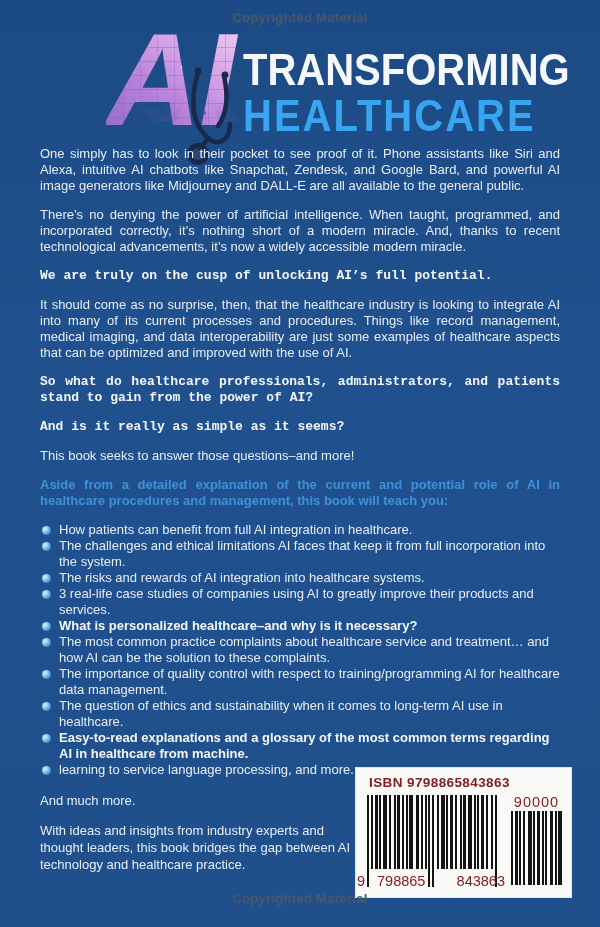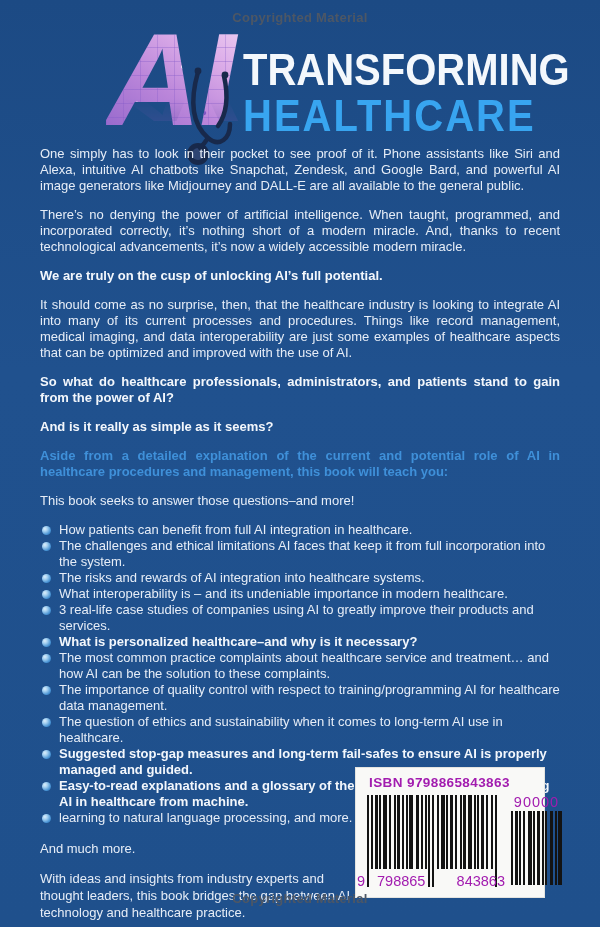--- a/index.html
+++ b/index.html
@@ -42,40 +42,40 @@
   .title-line{
     font-weight:700;font-size:40px;line-height:46px;letter-spacing:0;
     transform:scaleY(1.12);transform-origin:left top;white-space:nowrap;
   }
   .title-line.t1{color:#f4f8fc;}
   .title-line.t2{color:#38a5f0;letter-spacing:2px;}
 
   
   .content{position:absolute;left:40px;right:40px;top:146px;color:#e6edf7;font-size:13px;line-height:16px;}
   .para{text-align:justify;margin:0 0 13px 0;}
-  .para.bold{font-weight:700;color:#f3f7fc;}
+  .para.bold{font-weight:700;color:#f3f7fc;font-family:Liberation Mono, monospace;}
   .para.accent{font-weight:700;color:#3f90d9;}
 
   ul.bullets{list-style:none;margin:5px 0 0 0;padding:0;}
   ul.bullets li{display:flex;align-items:flex-start;margin:0 0 0 2px;line-height:16px;}
   ul.bullets li .dot{
     flex:0 0 9px;width:9px;height:9px;border-radius:50%;margin:3.5px 8px 0 0;
     background:radial-gradient(circle at 32% 32%, #dcEEfb 0%, #a6d1f1 28%, #4792d3 68%, #2a6aa6 100%);
   }
   ul.bullets li .btxt{flex:1;}
   ul.bullets li.bold .btxt{font-weight:700;color:#f3f7fc;}
 
   .closing{width:320px;margin-top:14px;line-height:17px;}
   .closing .para{ text-align:left;margin-bottom:13px;}
 
   
   .barcode-panel{
-    position:absolute;left:355px;top:767px;width:190px;height:131px;
+    position:absolute;left:355px;top:767px;width:217px;height:131px;
     background:#f9f9f7;box-shadow:0 0 0 1px #e4e4e0 inset;box-sizing:border-box;
-    padding:8px 10px 8px 12px;color:#a21caf;
+    padding:8px 10px 8px 12px;color:#7f1d1d;
   }
   .isbn-label{font-size:13.5px;font-weight:700;letter-spacing:.4px;margin:0 0 5px 2px;white-space:nowrap;}
   .code-row{display:flex;align-items:flex-start;}
   .main-code{position:relative;height:92px;flex:0 0 134px;}
   .bars{display:flex;align-items:flex-start;height:92px;}
   .bar{background:#131313;height:74px;}
   .bar.tall{height:92px;}
   .main-digits{
     position:absolute;left:10px;right:-4px;bottom:-2px;height:16px;
     display:flex;justify-content:space-between;font-size:14.5px;font-weight:400;
@@ -113,71 +113,63 @@
   </div>
 
   <div class="content">
     <div id="paragraphs">
         <div class="para ">One simply has to look in their pocket to see proof of it. Phone assistants like Siri and Alexa, intuitive AI chatbots like Snapchat, Zendesk, and Google Bard, and powerful AI image generators like Midjourney and DALL-E are all available to the general public.</div>
         <div class="para ">There’s no denying the power of artificial intelligence. When taught, programmed, and incorporated correctly, it’s nothing short of a modern miracle. And, thanks to recent technological advancements, it’s now a widely accessible modern miracle.</div>
         <div class="para bold">We are truly on the cusp of unlocking AI’s full potential.</div>
         <div class="para ">It should come as no surprise, then, that the healthcare industry is looking to integrate AI into many of its current processes and procedures. Things like record management, medical imaging, and data interoperability are just some examples of healthcare aspects that can be optimized and improved with the use of AI.</div>
         <div class="para bold">So what do healthcare professionals, administrators, and patients stand to gain from the power of AI?</div>
         <div class="para bold">And is it really as simple as it seems?</div>
+        <div class="para ">This book seeks to answer those questions–and more!</div>
         <div class="para accent">Aside from a detailed explanation of the current and potential role of AI in healthcare procedures and management, this book will teach you:</div>
-        <div class="para ">This book seeks to answer those questions–and more!</div>
       </div>
     <ul class="bullets" id="bullets">
         <li class="">
           <span class="dot"></span>
           <span class="btxt">How patients can benefit from full AI integration in healthcare.</span>
         </li>
         <li class="">
           <span class="dot"></span>
           <span class="btxt">The challenges and ethical limitations AI faces that keep it from full incorporation into the system.</span>
         </li>
         <li class="">
           <span class="dot"></span>
           <span class="btxt">The risks and rewards of AI integration into healthcare systems.</span>
         </li>
         <li class="">
           <span class="dot"></span>
-          <span class="btxt">What interoperability is – and its undeniable importance in modern healthcare.</span>
-        </li>
-        <li class="">
-          <span class="dot"></span>
           <span class="btxt">3 real-life case studies of companies using AI to greatly improve their products and services.</span>
         </li>
         <li class="bold">
           <span class="dot"></span>
           <span class="btxt">What is personalized healthcare–and why is it necessary?</span>
         </li>
         <li class="">
           <span class="dot"></span>
           <span class="btxt">The most common practice complaints about healthcare service and treatment… and how AI can be the solution to these complaints.</span>
         </li>
         <li class="">
           <span class="dot"></span>
           <span class="btxt">The importance of quality control with respect to training/programming AI for healthcare data management.</span>
         </li>
         <li class="">
           <span class="dot"></span>
           <span class="btxt">The question of ethics and sustainability when it comes to long-term AI use in healthcare.</span>
         </li>
         <li class="bold">
           <span class="dot"></span>
-          <span class="btxt">Suggested stop-gap measures and long-term fail-safes to ensure AI is properly managed and guided.</span>
-        </li>
-        <li class="bold">
-          <span class="dot"></span>
           <span class="btxt">Easy-to-read explanations and a glossary of the most common terms regarding AI in healthcare from machine.</span>
         </li>
         <li class="">
           <span class="dot"></span>
-          <span class="btxt">learning to natural language processing, and more.</span>
+          <span class="btxt">learning to service language processing, and more.</span>
         </li>
       </ul>
     <div class="closing" id="closing">
         <div class="para">And much more.</div>
         <div class="para">With ideas and insights from industry experts and thought leaders, this book bridges the gap between AI technology and healthcare practice.</div>
       </div>
   </div>
 
   <div class="barcode-panel">
     <div class="isbn-label">ISBN 9798865843863</div>

